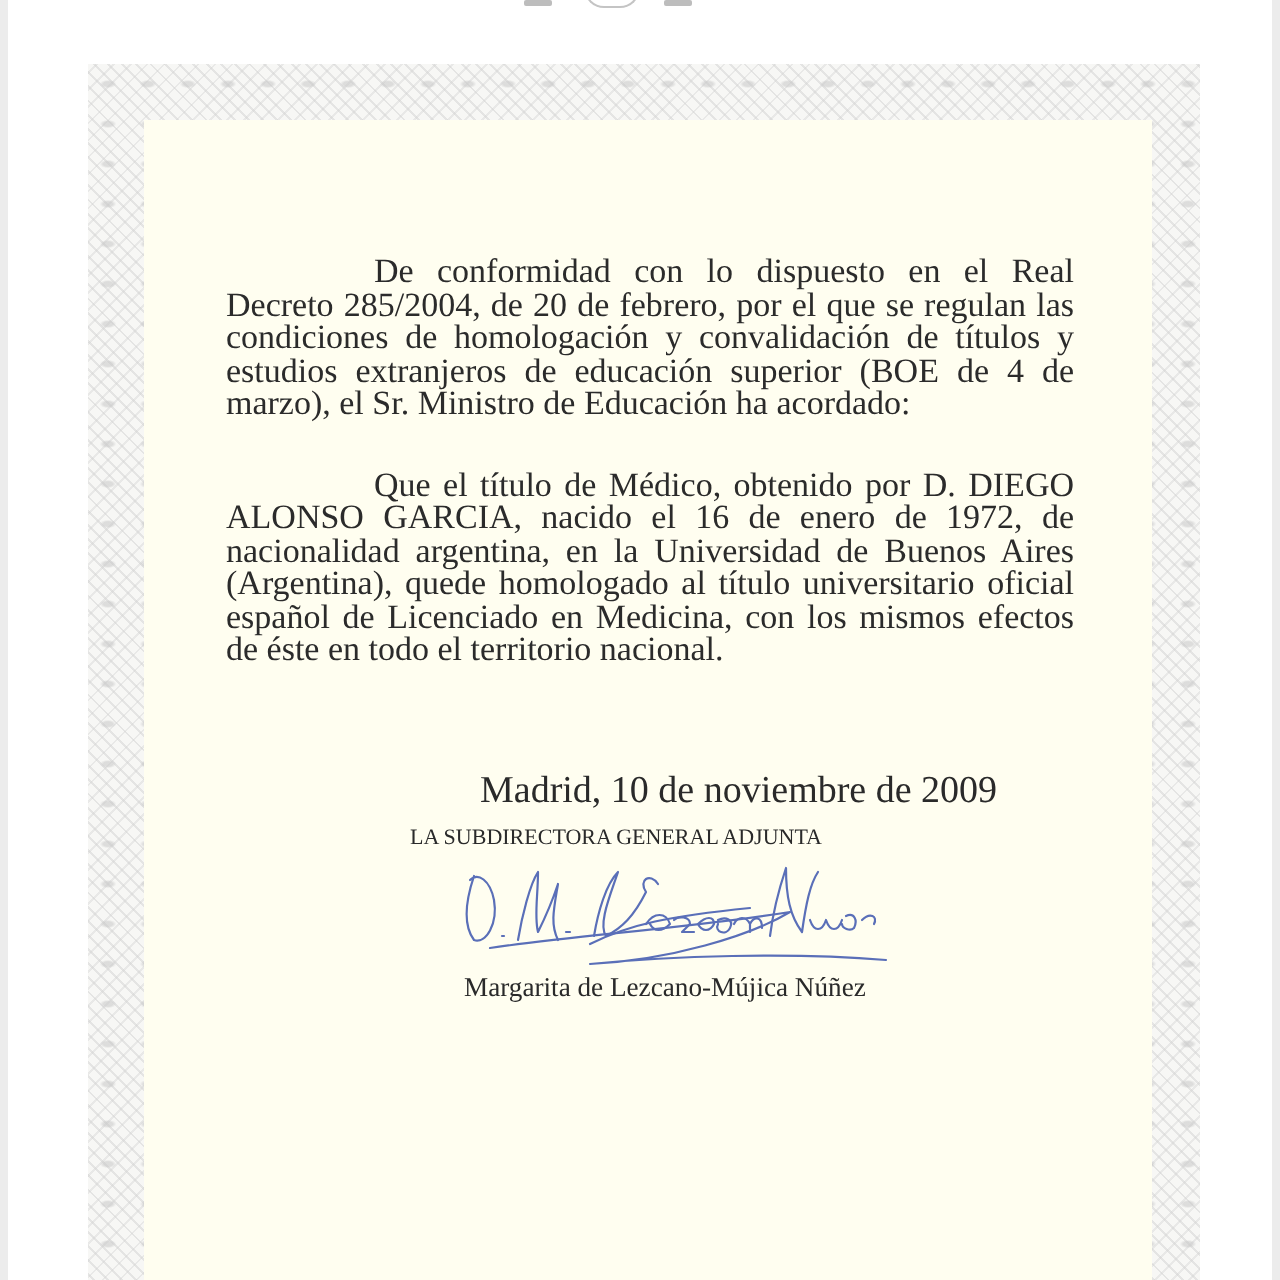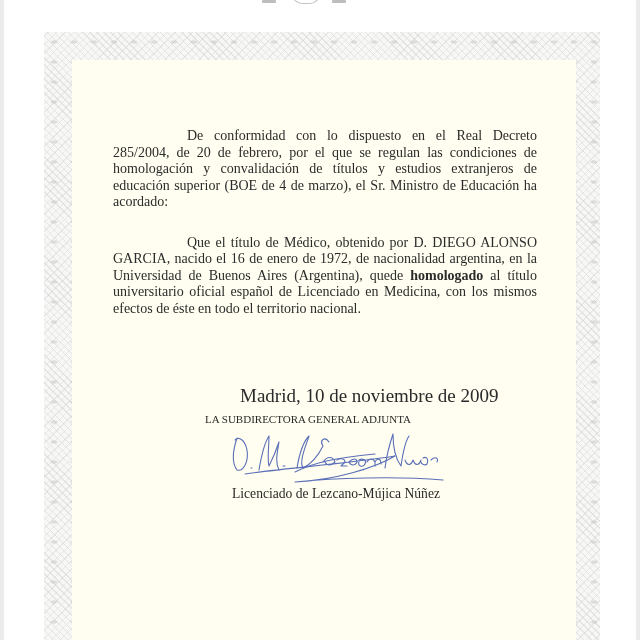--- a/index.html
+++ b/index.html
@@ -49,30 +49,30 @@
     .inner-paper {
       position: absolute;
       left: 72px; top: 60px;
       width: 504px; height: 600px;
       background: #fffef0;
     }
     .content {
       position: absolute;
       left: 113px; top: 128px;
       width: 424px;
-      font-size: 14px;
+      font-size: 17px;
       line-height: 16.5px;
       color: #2b2b2b;
     }
     .para {
       text-align: justify;
       text-indent: 74px;
       margin: 0 0 24px 0;
     }
-    .para b { font-weight: bold; }
+    .para b { font-weight: normal; }
     .date-line {
       position: absolute; left: 240px; top: 385px;
       font-size: 19px;
     }
     .role-line {
       position: absolute; left: 205px; top: 413px;
       font-size: 11px;
     }
     .signature {
       position: absolute; left: 225px; top: 428px;
@@ -123,13 +123,13 @@
     <path d="M142 34 c 2 -4 6 -4 8 0 l 0 4 M150 34 c 2 -4 6 -4 6 2"></path>
 
     <path d="M160 40 C 162 24, 166 12, 168 6 C 168 20, 170 30, 176 38 C 178 24, 180 14, 184 8"></path>
     <path d="M180 32 c 2 6 6 6 8 0 c 2 6 6 6 8 0 M198 30 c 4 -2 6 2 4 6 c -2 2 -6 0 -6 -2 M206 32 c 4 -4 8 -2 6 2"></path>
 
     <path d="M20 46 C 60 40, 120 36, 170 28 C 150 40, 110 52, 70 54 C 110 50, 170 48, 218 52"></path>
     <path d="M70 44 C 90 34, 110 30, 150 26"></path>
   </svg>
 </div>
 
-<div class="signer-name">Licenciado de Lezcano-Mújica Núñez</div>
+<div class="signer-name">Margarita de Lezcano-Mújica Núñez</div>
 
 </body></html>

